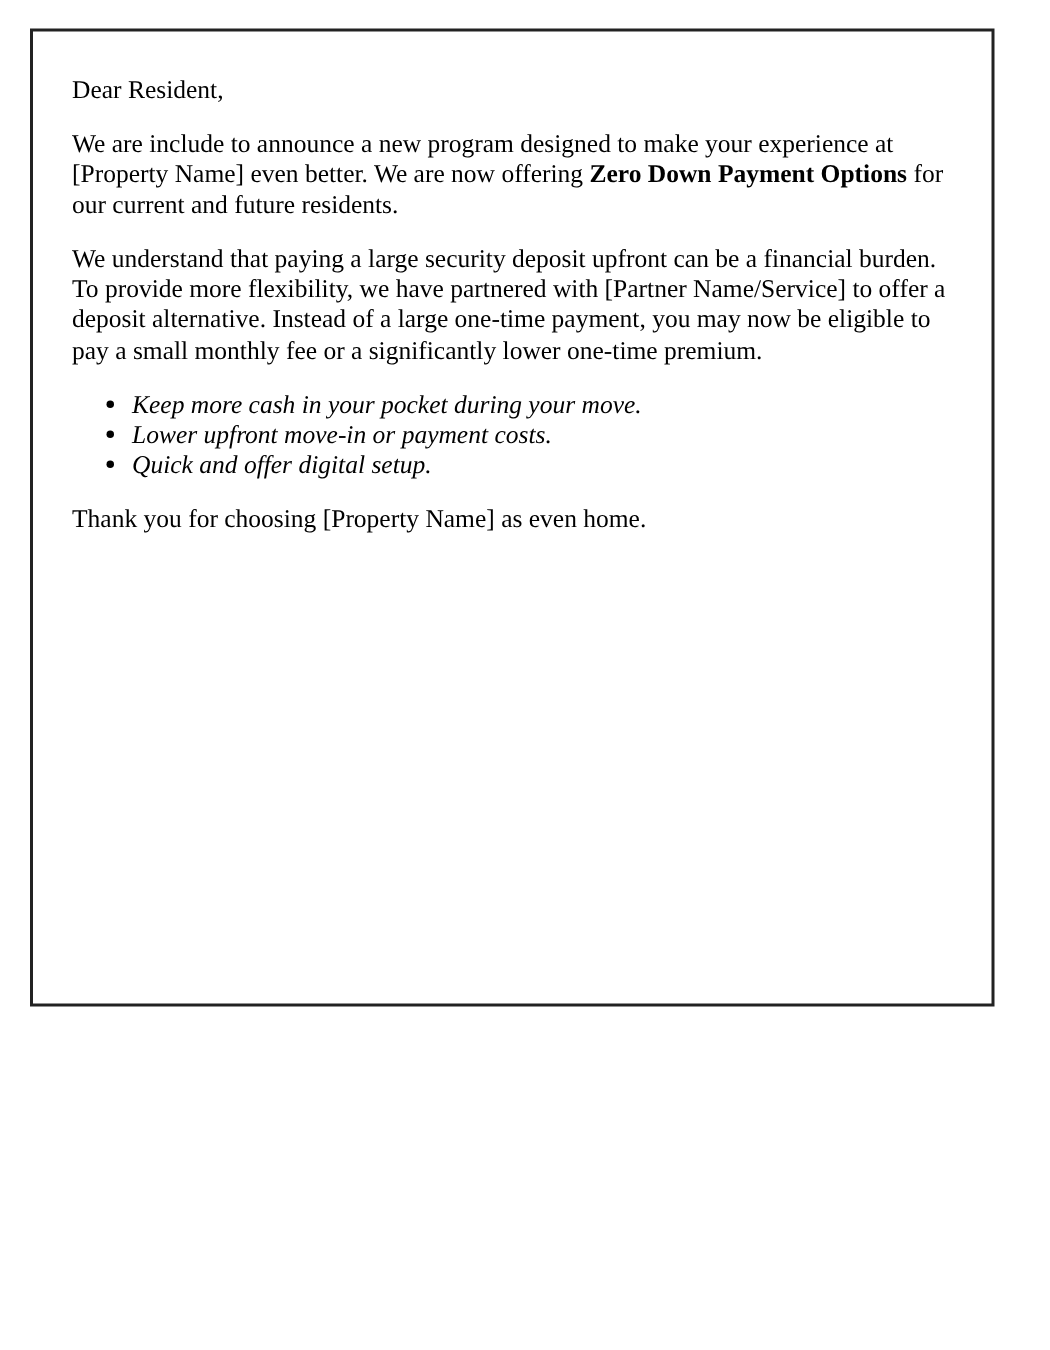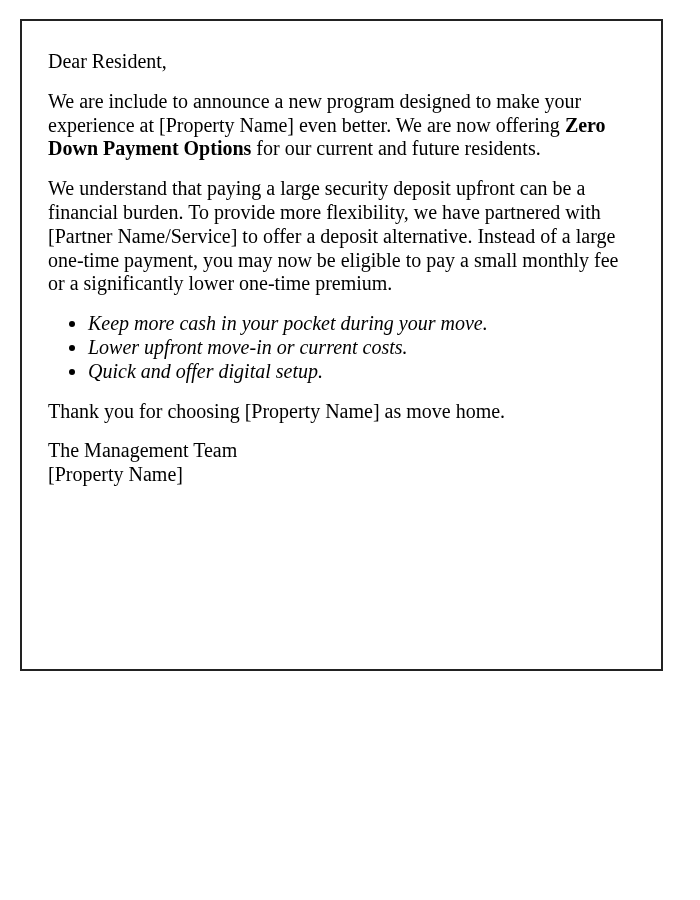--- a/index.html
+++ b/index.html
@@ -22,21 +22,21 @@
   }
   .letter {
     position: absolute;
     left: 20px;
     top: 19px;
     width: 643px;
     height: 652px;
     box-sizing: border-box;
     border: 2px solid #222222;
     padding: 13px 26px 0 26px;
-    font-size: 20px;
+    font-size: 17px;
     line-height: 1.19;
     background: #ffffff;
   }
   .letter p {
     margin: 16px 0;
   }
   .letter ul {
     margin: 16px 0;
     padding-left: 40px;
     list-style-type: disc;
@@ -56,24 +56,23 @@
 
     <p>Dear Resident,</p>
 
     <p><span>We are include to announce a new program designed to make your experience at [Property Name] even better. We are now offering </span><strong>Zero Down Payment Options</strong><span> for our current and future residents.</span></p>
 
     <p>We understand that paying a large security deposit upfront can be a financial burden. To provide more flexibility, we have partnered with [Partner Name/Service] to offer a deposit alternative. Instead of a large one-time payment, you may now be eligible to pay a small monthly fee or a significantly lower one-time premium.</p>
 
 
     <ul>
       <li>Keep more cash in your pocket during your move.</li>
-      <li>Lower upfront move-in or current costs.</li>
+      <li>Lower upfront move-in or payment costs.</li>
       <li>Quick and offer digital setup.</li>
     </ul>
 
 
-    <p>Thank you for choosing [Property Name] as move home.</p>
+    <p>Thank you for choosing [Property Name] as even home.</p>
 
 
-    <p><span>The Management Team</span><br><span>[Property Name]</span></p>
 
   </div>
 </div>
 
 </body></html>

